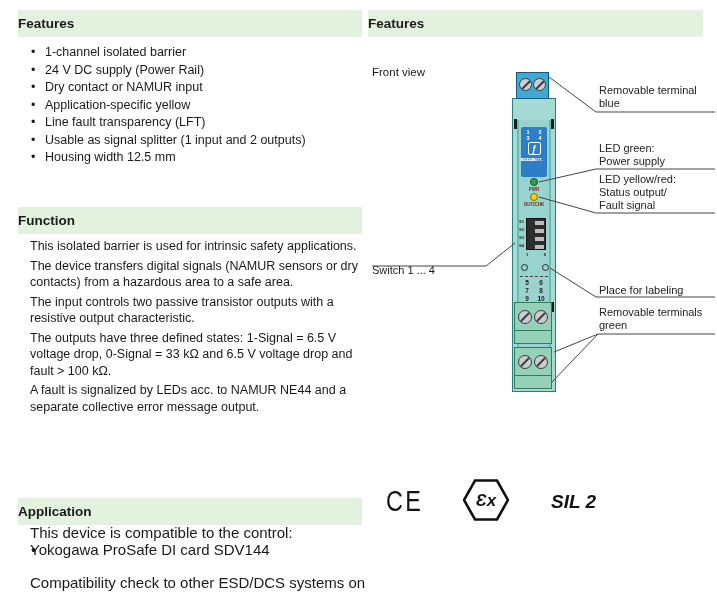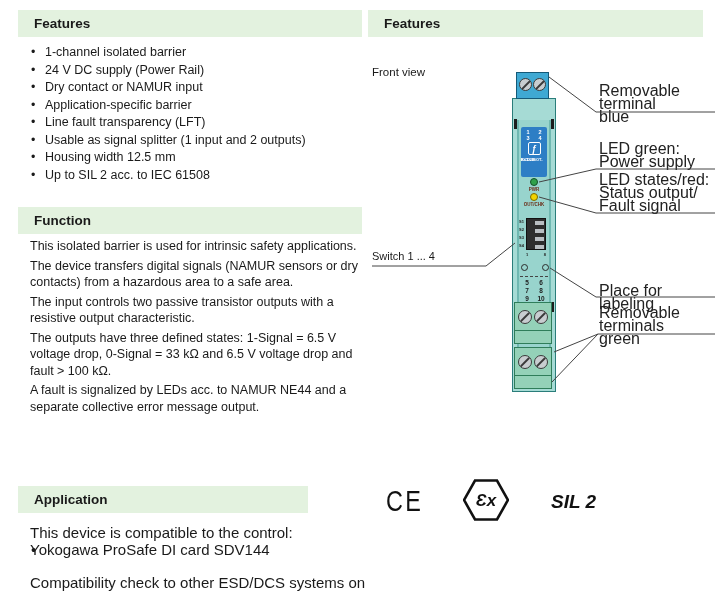--- a/index.html
+++ b/index.html
@@ -4,42 +4,42 @@
 <style>
   html,body{margin:0;padding:0}
   body{
     width:717px;height:594px;position:relative;overflow:hidden;
     background:#ffffff;color:#1a1a1a;
     font-family:"Liberation Sans",sans-serif;
   }
   .bar{
     position:absolute;height:27px;background:#e3f2df;
     font-weight:bold;font-size:13.5px;line-height:27px;
-    padding-left:16px;box-sizing:border-box;
+    padding-left:0;box-sizing:border-box;
   }
   #features-bar{left:18px;top:10px;width:344px}
   #function-bar{left:18px;top:207px;width:344px}
-  #application-bar{left:18px;top:486px;width:290px}
+  #application-bar{left:18px;top:498px;width:344px}
   #assembly-bar{left:368px;top:10px;width:335px}
 
   .features-list{position:absolute;left:30px;top:44px;width:332px;font-size:12.5px}
   .features-list .li{position:relative;padding-left:15px;line-height:17.5px}
   .li::before{content:"•";position:absolute;left:1px}
 
   .fn{position:absolute;left:30px;top:238px;width:338px;font-size:12.5px;line-height:16.5px}
   .fn p{margin:0 0 3px 0}
 
   .app{position:absolute;left:30px;top:524px;width:338px;font-size:15px;line-height:17px}
   .app .li{margin-top:0}
   .app .note{margin-top:16px}
 
   .front-view{position:absolute;left:372px;top:66px;font-size:11.5px;font-weight:normal}
-  .switch-callout{position:absolute;left:372px;top:250px;font-size:11px}
-
-  .callout{position:absolute;left:599px;width:118px;font-size:16px;line-height:13.2px;color:#222}
+  .switch-callout{position:absolute;left:372px;top:264px;font-size:11px}
+
+  .callout{position:absolute;left:599px;width:118px;font-size:11px;line-height:13.2px;color:#222}
   #c1{top:84px}#c2{top:142px}#c3{top:173px}#c4{top:284px}#c5{top:306px}
 
   
   .device{position:absolute;left:512px;top:72px;width:44px;height:322px;z-index:1}
   .device *{position:absolute;box-sizing:border-box}
 
   .housing{left:0;top:26px;width:44px;height:294px;background:#a6dbd5;border:1px solid #2a7d7a}
   .face{left:5px;top:48px;width:34px;height:268px;background:#98d4cd;
         border-left:2px solid #6fb8b1;border-right:2px solid #6fb8b1}
   .clip{width:3px;height:10px;background:#1d1d1d}
@@ -101,25 +101,24 @@
 </style>
 </head>
 <body>
 
 <div class="bar" id="features-bar">Features</div>
 
 <div class="features-list">
   <div class="li">1-channel isolated barrier</div>
   <div class="li">24 V DC supply (Power Rail)</div>
   <div class="li">Dry contact or NAMUR input</div>
-  <div class="li">Application-specific barrier</div>
+  <div class="li">Application-specific yellow</div>
   <div class="li">Line fault transparency (LFT)</div>
   <div class="li">Usable as signal splitter (1 input and 2 outputs)</div>
   <div class="li">Housing width 12.5 mm</div>
-  <div class="li">Up to SIL 2 acc. to IEC 61508</div>
 </div>
 
 <div class="bar" id="function-bar">Function</div>
 
 <div class="fn">
   <p>This isolated barrier is used for intrinsic safety applications.</p>
   <p>The device transfers digital signals (NAMUR sensors or dry contacts) from a hazardous area to a safe area.</p>
   <p>The input controls two passive transistor outputs with a resistive output characteristic.</p>
   <p>The outputs have three defined states: 1-Signal = 6.5 V voltage drop, 0-Signal = 33 kΩ and 6.5 V voltage drop and fault &gt; 100 kΩ.</p>
   <p>A fault is signalized by LEDs acc. to NAMUR NE44 and a separate collective error message output.</p>
@@ -140,21 +139,21 @@
 
 <div class="callout" id="c1">
   <div>Removable terminal</div>
   <div>blue</div>
 </div>
 <div class="callout" id="c2">
   <div>LED green:</div>
   <div>Power supply</div>
 </div>
 <div class="callout" id="c3">
-  <div>LED states/red:</div>
+  <div>LED yellow/red:</div>
   <div>Status output/</div>
   <div>Fault signal</div>
 </div>
 <div class="callout" id="c4">
   <div>Place for labeling</div>
 </div>
 <div class="callout" id="c5">
   <div>Removable terminals</div>
   <div>green</div>
 </div>

